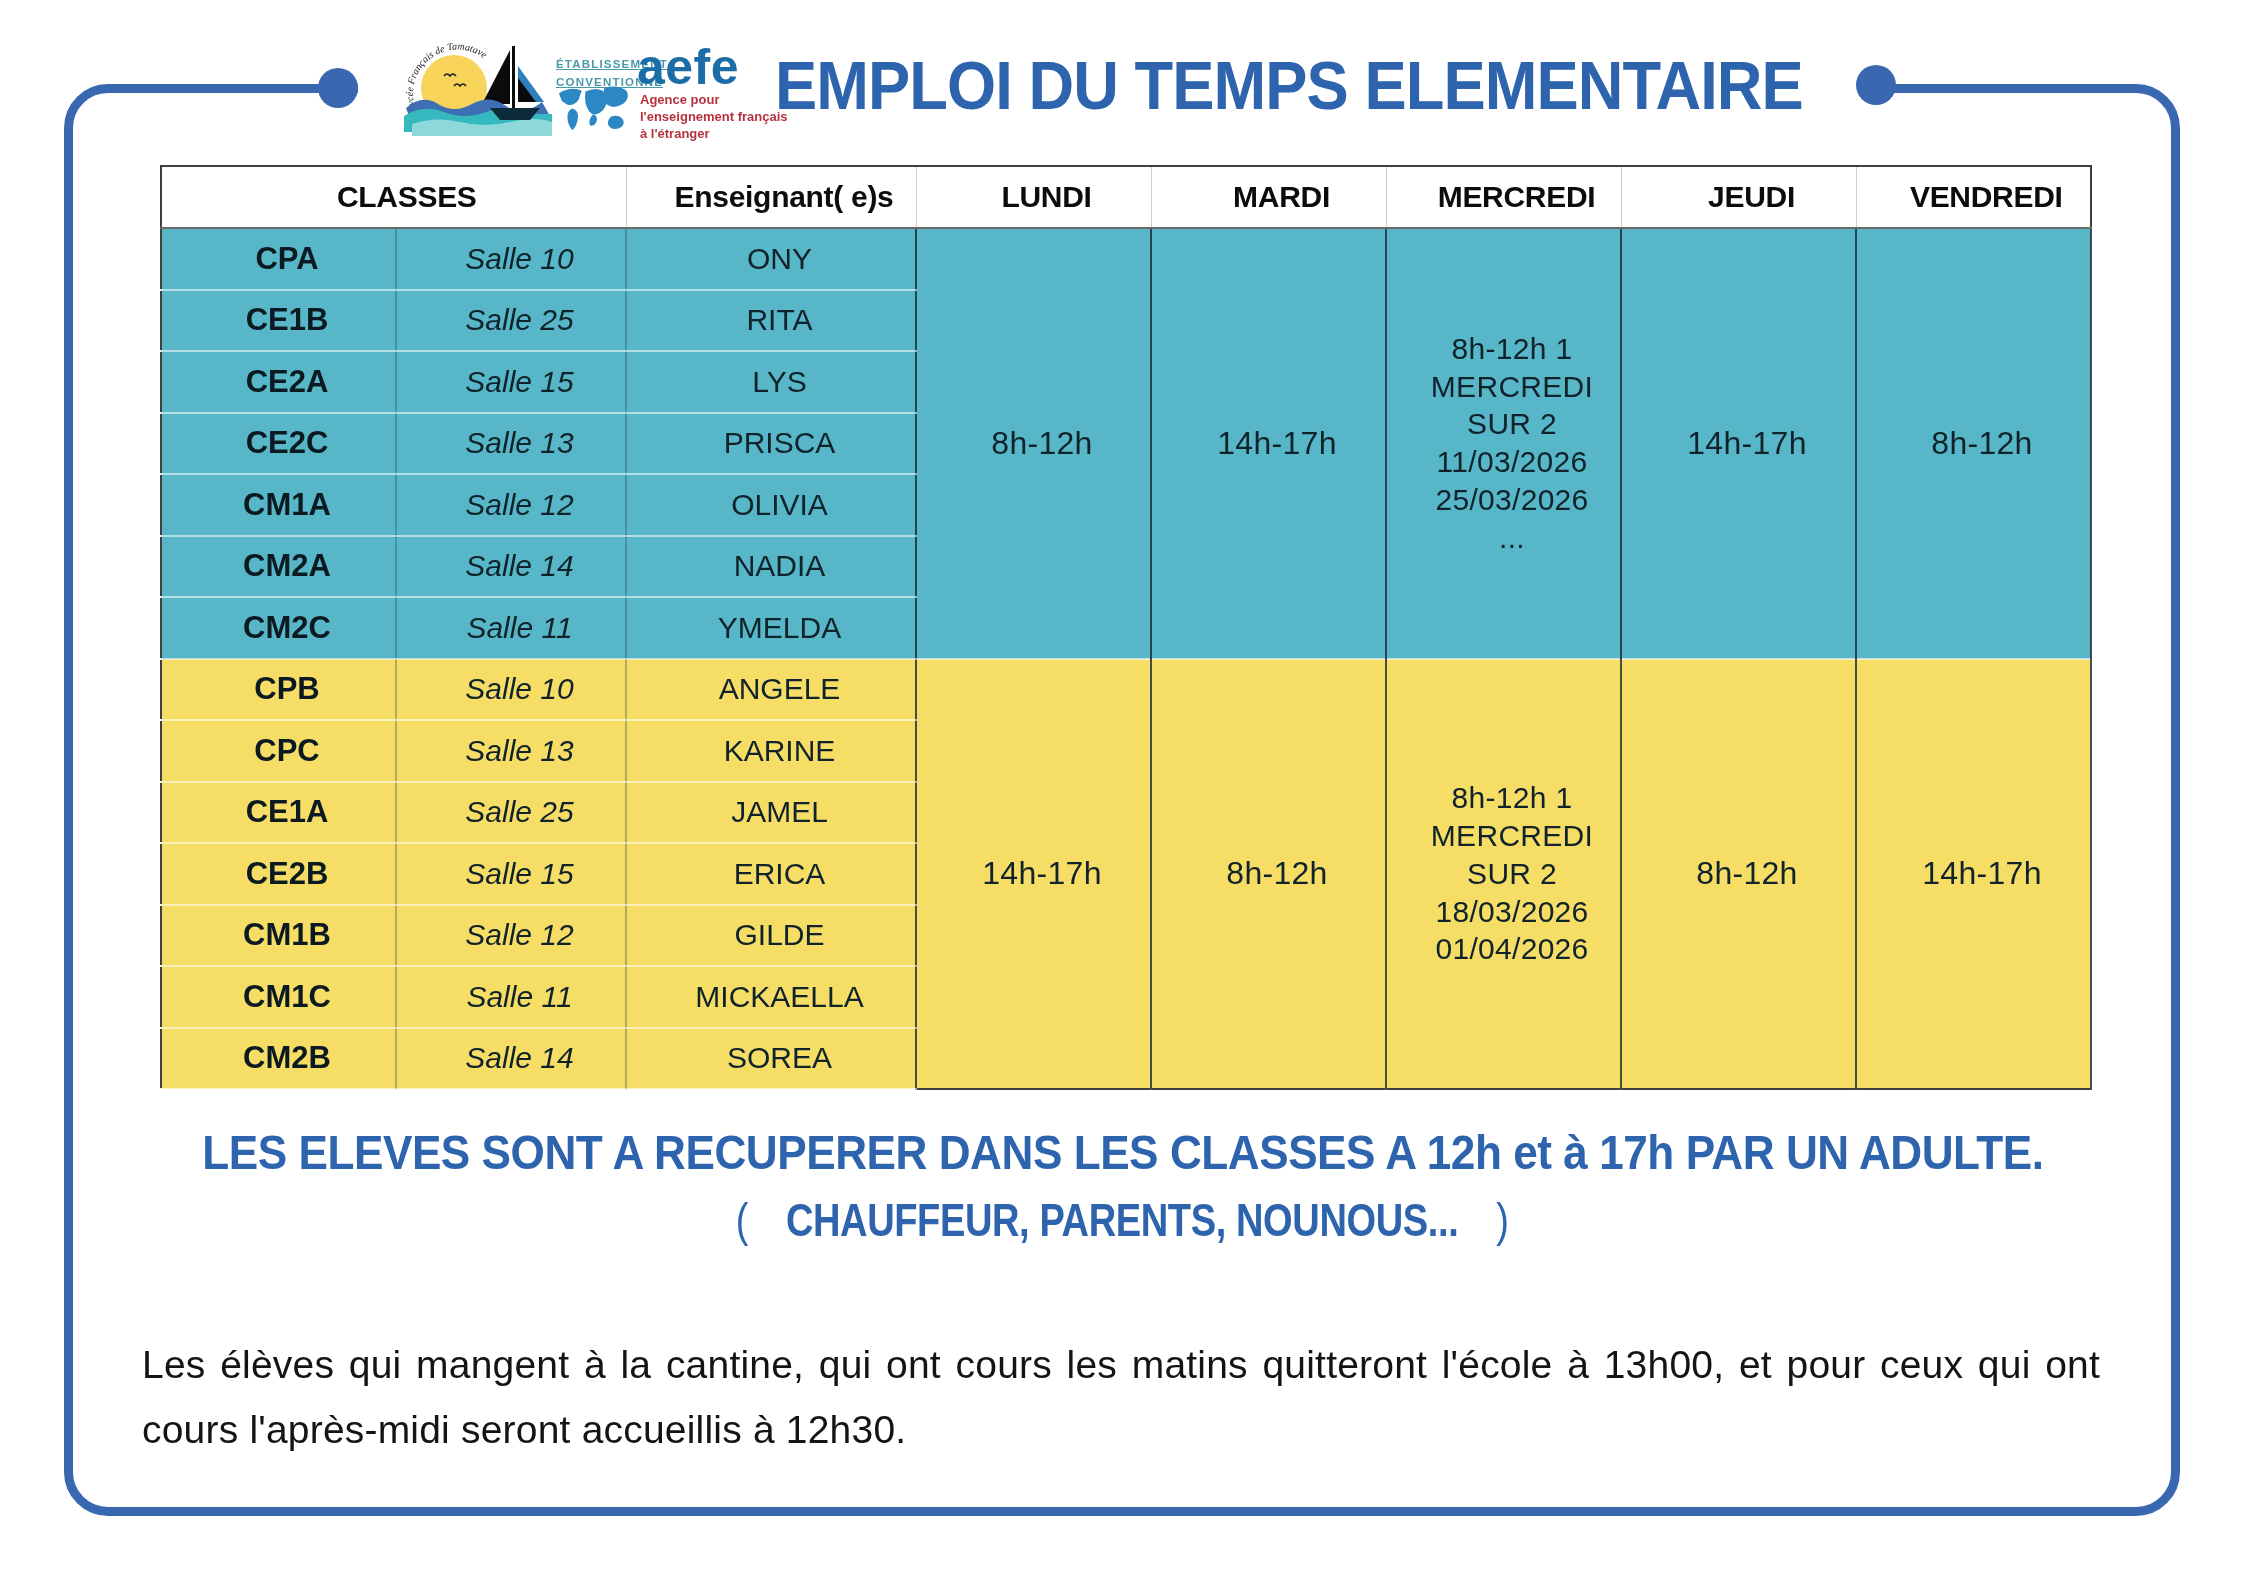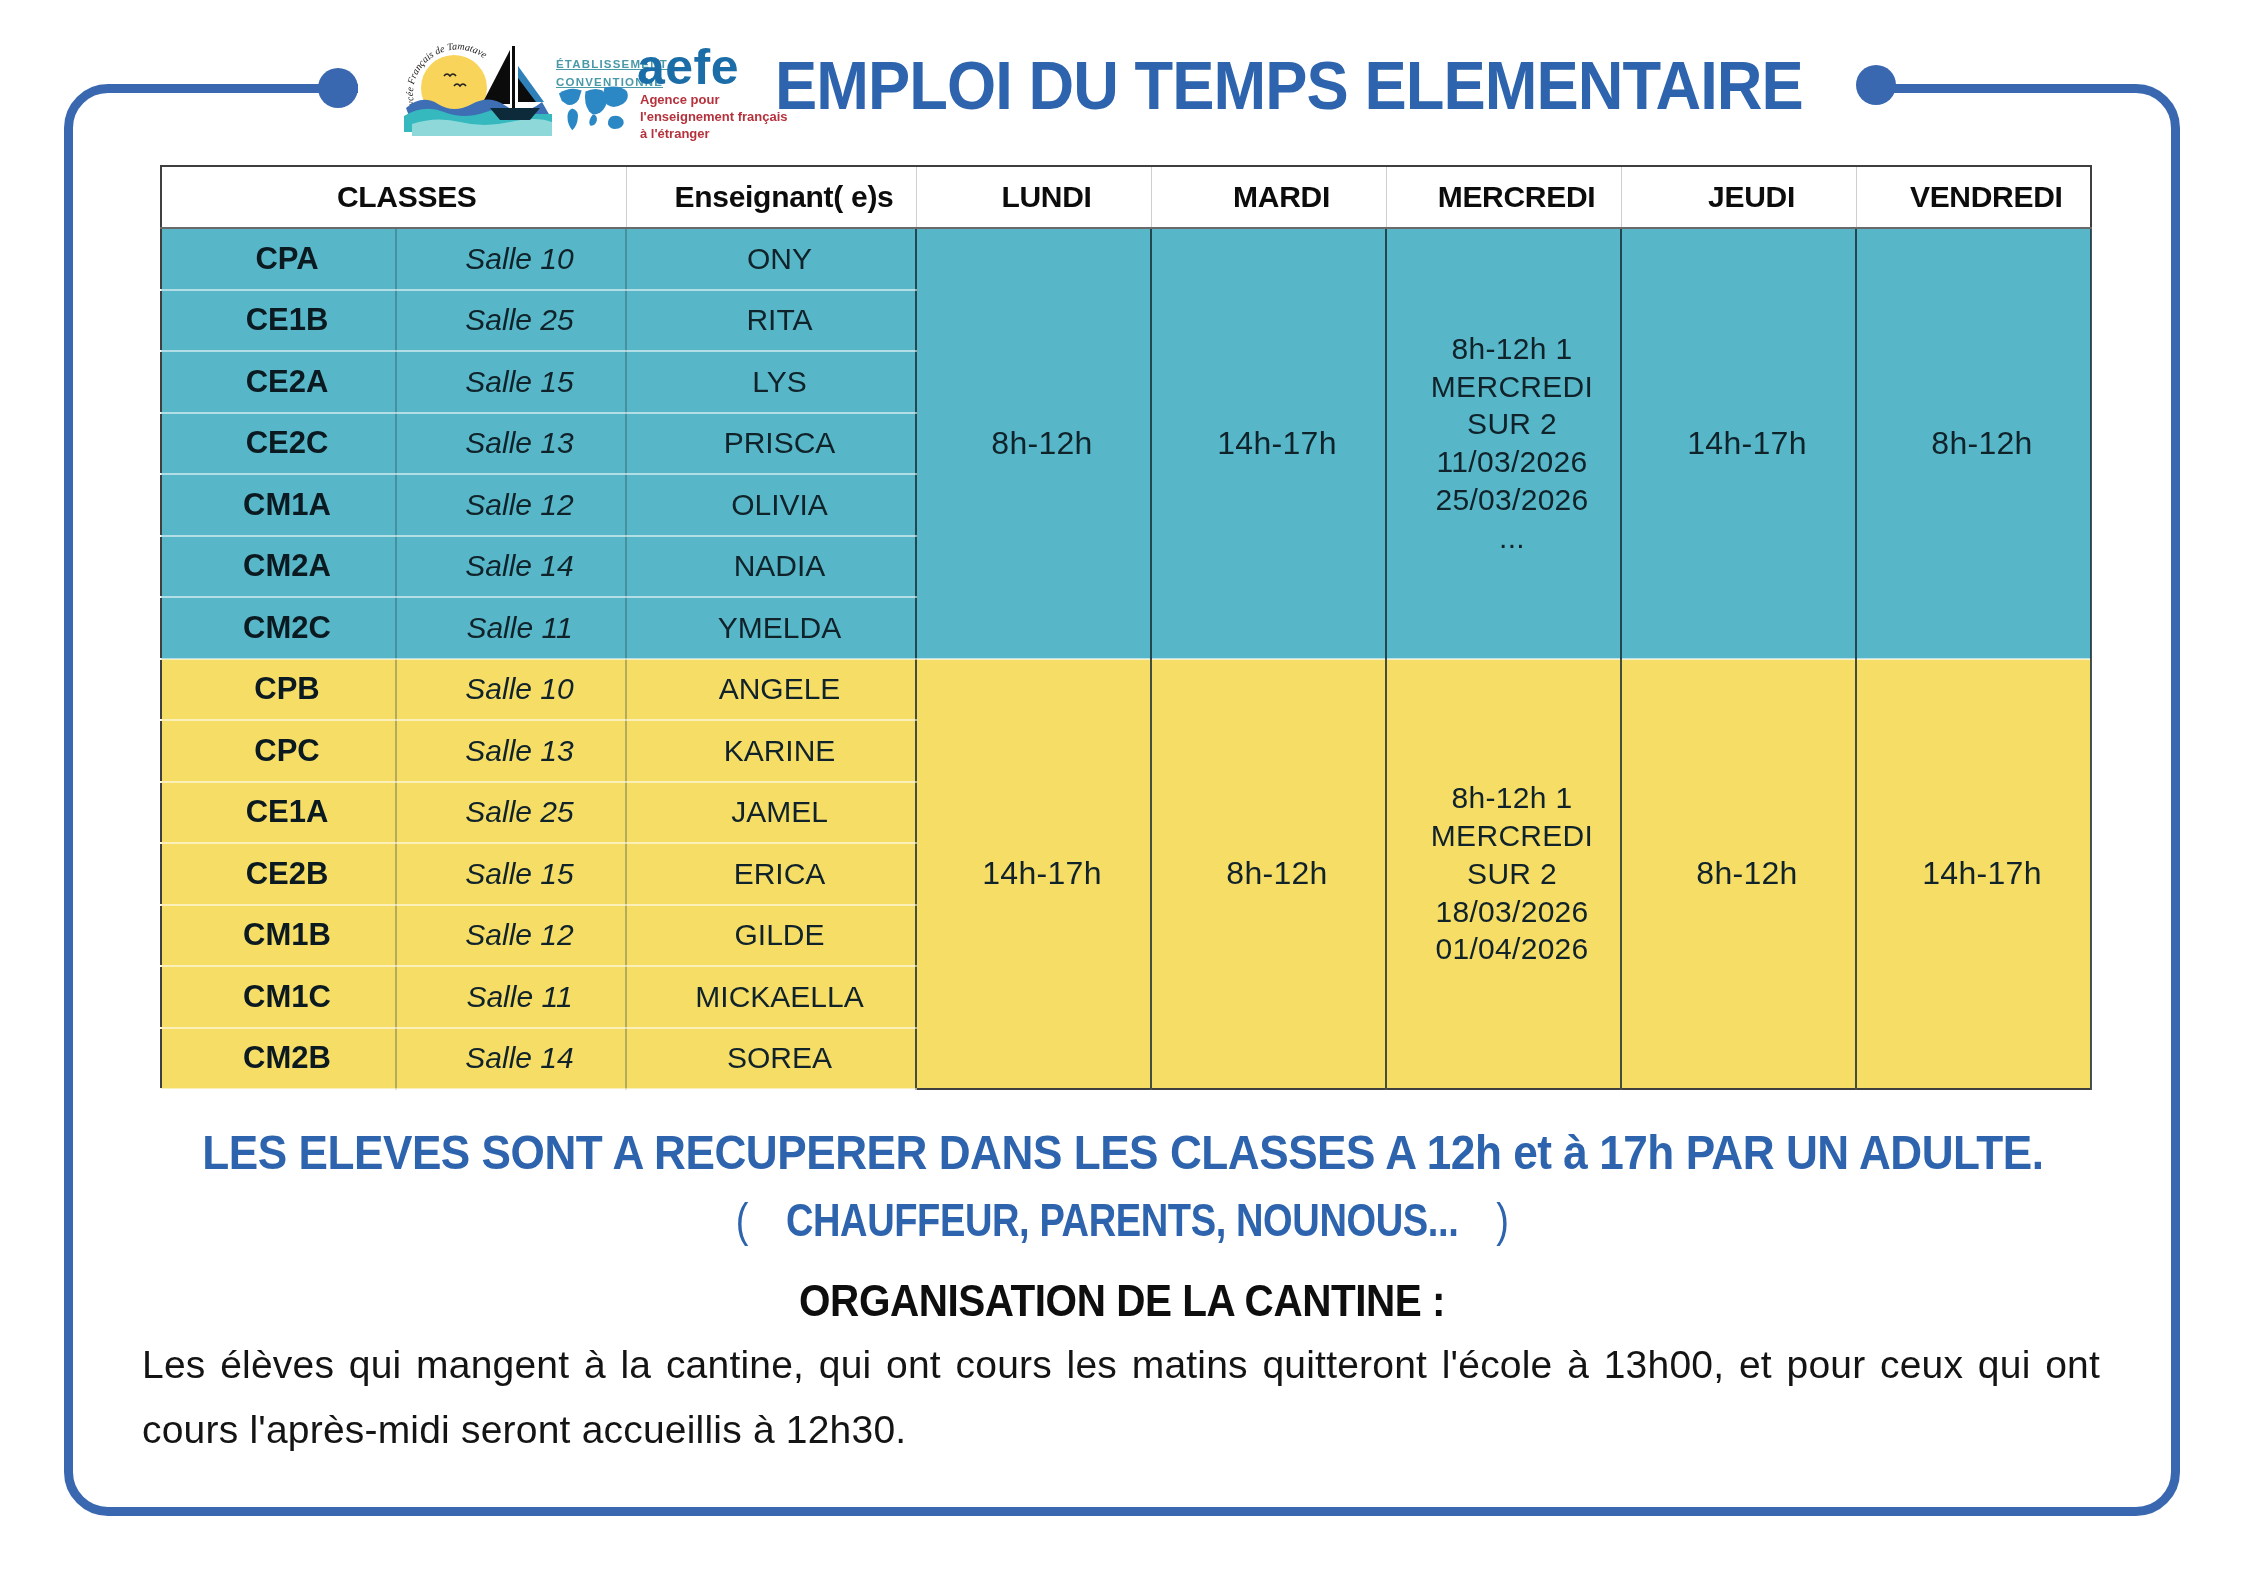--- a/index.html
+++ b/index.html
@@ -255,18 +255,15 @@
     </table>
 
   <div class="pickup1">
     <span>LES ELEVES SONT A RECUPERER DANS LES CLASSES A 12h et à 17h PAR UN ADULTE.</span>
   </div>
   <div class="pickup2">
     <span>
       <span class="paren">(</span><span>CHAUFFEUR, PARENTS, NOUNOUS...</span><span class="paren">)</span>
     </span>
   </div>
-  <div class="cantine-title">
-    <span>ORGANISATION DE LA CANTINE :</span>
-  </div>
   <div class="cantine-text">Les élèves qui mangent à la cantine, qui ont cours les matins quitteront l'école à 13h00, et pour ceux qui ont cours l'après-midi seront accueillis à 12h30.</div>
 
 </div>
 
 </body></html>

